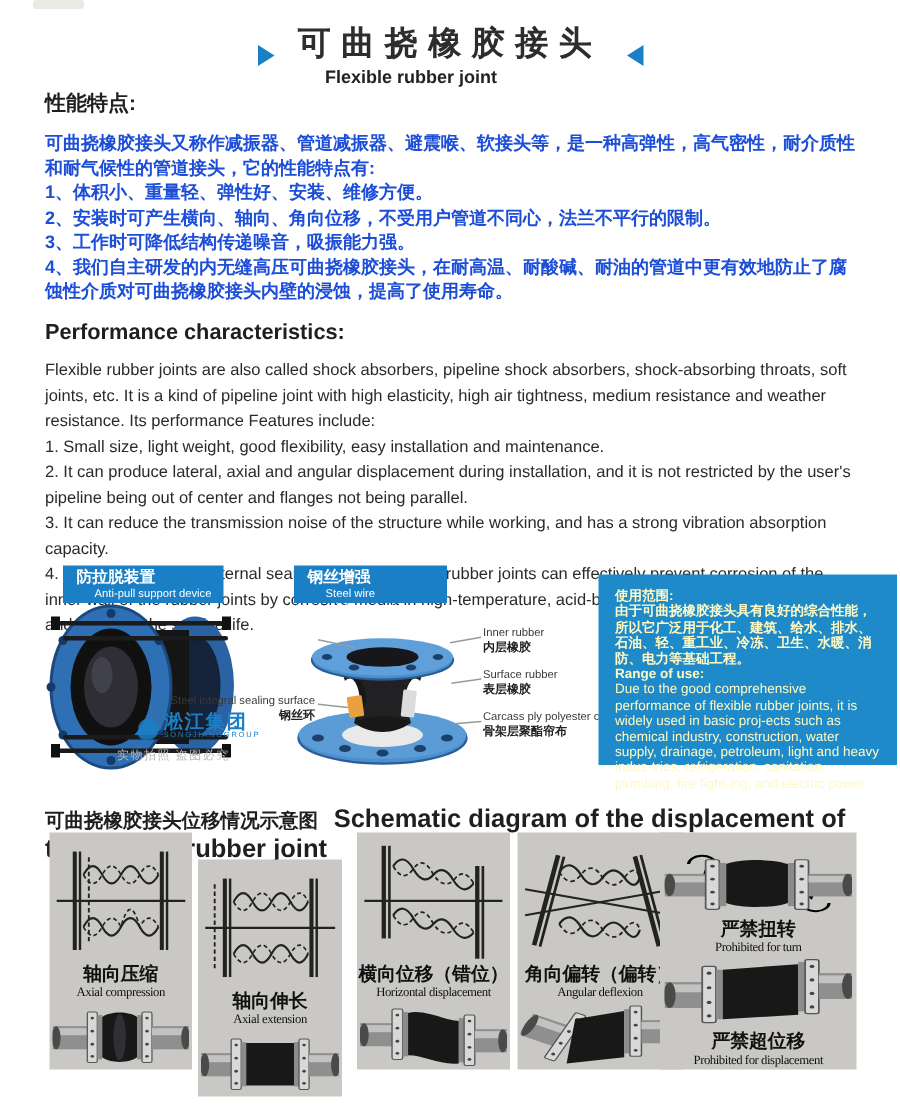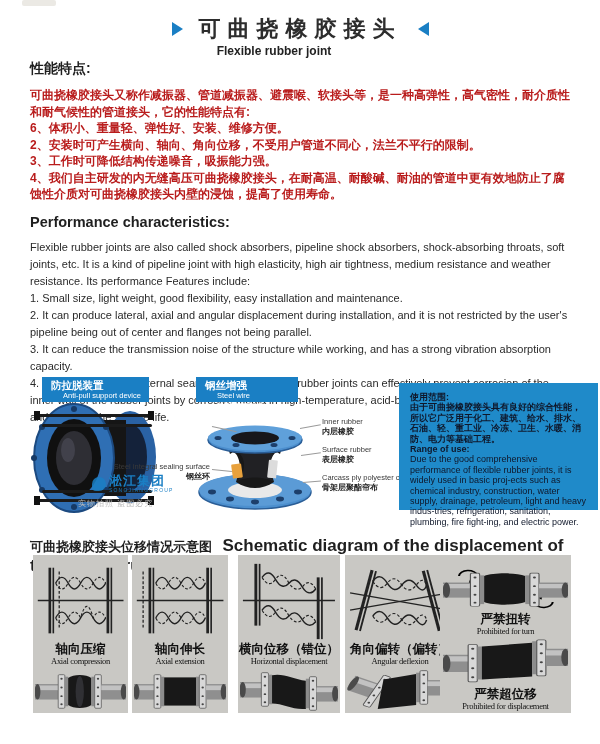--- a/index.html
+++ b/index.html
@@ -2,57 +2,57 @@
 <html style="--accent-blue: #1a7fc4; --box-blue: #1f8ac9; --panel-gray: #c9c8c4; --text-dark: #2a2a2a;"><head>
 <meta charset="utf-8">
 <style>
   * { margin:0; padding:0; box-sizing:border-box; }
   body { background:#ffffff; font-family:"Liberation Sans", sans-serif; }
   .page { position:relative; width:600px; height:744px; background:#fff; overflow:hidden; }
 
   .corner-artifact { position:absolute; left:22px; top:0; width:34px; height:6px; background:#ebe9e4; border-radius:2px; }
 
   
-  .title-row { position:absolute; top:14px; left:0; width:600px; display:flex; align-items:center; justify-content:center; gap:16px; }
+  .title-row { position:absolute; top:14px; left:0; width:600px; display:flex; align-items:flex-end; justify-content:center; gap:16px; }
   .title-cn { font-size:22px; font-weight:bold; color:#2d2d2d; letter-spacing:7px; }
   .tri-r { width:0; height:0; border-top:7px solid transparent; border-bottom:7px solid transparent; border-left:11px solid var(--accent-blue); }
   .tri-l { width:0; height:0; border-top:7px solid transparent; border-bottom:7px solid transparent; border-right:11px solid var(--accent-blue); }
   .subtitle { position:absolute; top:44px; left:0; width:548px; text-align:center; font-size:12px; font-weight:bold; color:#222; }
 
   
   .textcol { position:absolute; left:30px; right:28px; top:60px; }
   .h-cn { font-size:14px; font-weight:bold; color:#1f1f1f; margin-bottom:9px; }
-  .p-cn { font-size:12px; font-weight:600; color:#b91c1c; line-height:16.5px; }
+  .p-cn { font-size:12px; font-weight:600; color:#1d4ed8; line-height:16.5px; }
   .h-en { font-size:14.5px; font-weight:bold; color:#1f1f1f; margin:11px 0 9px 0; }
   .p-en { font-size:11px; color:#2a2a2a; line-height:17px; }
 
   
   .product-section { position:absolute; top:370px; left:0; width:600px; height:160px; }
   .blue-label { position:absolute; background:var(--accent-blue); color:#fff; padding:3px 8px 3px 9px; height:25px; }
   .blue-label .l-cn { font-size:10.5px; font-weight:bold; line-height:11px; }
   .blue-label .l-en { font-size:7.5px; line-height:9px;margin-left:12px; }
   .label-1 { left:42px; top:7px; width:107px; }
   .label-2 { left:196px; top:7px; width:102px; }
 
   .photo-left { position:absolute; left:22px; top:32px; width:144px; height:116px; }
   .exploded { position:absolute; left:196px; top:50px; width:118px; height:90px; }
 
-  .watermark { position:absolute; left:92px; top:104px; display:flex; align-items:center; gap:3px; }
+  .watermark { position:absolute; left:92px; top:104px; display:flex; align-items:flex-end; gap:3px; }
   .wm-logo { width:14px; height:14px; background:var(--accent-blue); border-radius:50% 50% 50% 4px; opacity:.85; }
   .wm-cn { font-size:13px; font-weight:bold; color:var(--accent-blue); letter-spacing:1px; line-height:13px; }
   .wm-en { font-size:5px; color:var(--accent-blue); letter-spacing:1.2px; }
   .wm-note { position:absolute; left:78px; top:128px; font-size:8px; color:#b9b9b9; letter-spacing:1px; }
 
   .ann { position:absolute; color:#3a3a3a; }
   .ann .a-en { font-size:7.5px; line-height:9px; color:#3a3a3a; }
   .ann .a-cn { font-size:8px; font-weight:bold; line-height:10px; color:#222; margin-top:1px; }
   .ann-left { text-align:right; }
   .ann-line { position:absolute; height:1px; background:#9a9a9a; transform-origin:left center; }
 
-  .range-box { position:absolute; left:399px; top:13px; width:199px; height:127px; background:var(--box-blue); color:#0f172a; padding:9px 11px; }
+  .range-box { position:absolute; left:399px; top:13px; width:199px; height:127px; background:var(--box-blue); color:#fef9c3; padding:9px 11px; }
   .rb-h { font-size:9px; font-weight:bold; line-height:10.4px; }
   .rb-p { font-size:9px; font-weight:bold; line-height:10.4px; }
   .rb-pe { font-size:9px; line-height:10.4px; }
 
   
   .diag-title { position:absolute; top:536px; left:30px; width:560px; }
   .dt-cn { font-size:13px; font-weight:bold; color:#1f1f1f; }
   .dt-en { font-size:17px; font-weight:bold; color:#1f1f1f; margin-left:6px; }
 
   .panel { position:absolute; top:555px; height:158px; background:var(--panel-gray); padding-top:5px; display:flex; flex-direction:column; align-items:center; }
@@ -72,21 +72,21 @@
   <div class="title-row">
     <span class="tri-r"></span>
     <span class="title-cn">可曲挠橡胶接头</span>
     <span class="tri-l"></span>
   </div>
   <div class="subtitle">Flexible rubber joint</div>
 
   <div class="textcol">
     <div class="h-cn">性能特点:</div>
     <p class="p-cn">可曲挠橡胶接头又称作减振器、管道减振器、避震喉、软接头等，是一种高弹性，高气密性，耐介质性和耐气候性的管道接头，它的性能特点有:</p>
-    <p class="p-cn">6、体积小、重量轻、弹性好、安装、维修方便。</p>
+    <p class="p-cn">1、体积小、重量轻、弹性好、安装、维修方便。</p>
     <p class="p-cn">2、安装时可产生横向、轴向、角向位移，不受用户管道不同心，法兰不平行的限制。</p>
     <p class="p-cn">3、工作时可降低结构传递噪音，吸振能力强。</p>
     <p class="p-cn">4、我们自主研发的内无缝高压可曲挠橡胶接头，在耐高温、耐酸碱、耐油的管道中更有效地防止了腐蚀性介质对可曲挠橡胶接头内壁的浸蚀，提高了使用寿命。</p>
     <div class="h-en">Performance characteristics:</div>
     <p class="p-en">Flexible rubber joints are also called shock absorbers, pipeline shock absorbers, shock-absorbing throats, soft joints, etc. It is a kind of pipeline joint with high elasticity, high air tightness, medium resistance and weather resistance. Its performance Features include:</p>
     <p class="p-en">1. Small size, light weight, good flexibility, easy installation and maintenance.</p>
     <p class="p-en">2. It can produce lateral, axial and angular displacement during installation, and it is not restricted by the user's pipeline being out of center and flanges not being parallel.</p>
     <p class="p-en">3. It can reduce the transmission noise of the structure while working, and has a strong vibration absorption capacity.</p>
     <p class="p-en">4. Our self-developed internal seamless high-pressure rubber joints can effectively prevent corrosion of the inner wall of the rubber joints by corrosive media in high-temperature, acid-base, and oil-resistant pipelines, and increase the service life.</p>
   </div>
@@ -227,21 +227,21 @@
         <circle cx="76" cy="13" r="1.4" fill="#444"></circle>
         <circle cx="76" cy="26" r="1.4" fill="#444"></circle>
         <circle cx="76" cy="39" r="1.4" fill="#444"></circle>
         <circle cx="76" cy="51" r="1.4" fill="#444"></circle>
       <rect x="80" y="21" width="30" height="23" fill="#8f8f8f"></rect>
         <rect x="80" y="23" width="30" height="7" fill="#c2c2c2"></rect>
         <ellipse cx="107" cy="32.5" rx="3.5" ry="11.5" fill="#4a4a4a"></ellipse>
     </svg>
   </div>
 
-  <div class="panel" style="left:132px; width:96px;">
+  <div class="panel" style="left:132px; width:96px;margin-top:18px;">
     <svg class="line-svg" viewBox="0 0 100 85" preserveAspectRatio="none">
       <line x1="2" y1="42" x2="98" y2="42" stroke="#222" stroke-width="1.6"></line>
       <line x1="9" y1="12" x2="9" y2="72" stroke="#222" stroke-width="1.4" stroke-dasharray="3,2"></line>
       <rect x="15" y="8" width="3" height="68" fill="#222"></rect>
         <rect x="19.5" y="8" width="1.8" height="68" fill="#222"></rect>
       <rect x="79" y="8" width="3" height="68" fill="#222"></rect>
         <rect x="83.5" y="8" width="1.8" height="68" fill="#222"></rect>
       <path d="M23,24 Q30,12 37,24 Q44,36 51,24 Q58,12 65,24 Q72,36 78,24" fill="none" stroke="#222" stroke-width="1.5"></path>
       <path d="M23,24 Q30,36 37,24 Q44,12 51,24 Q58,36 65,24 Q72,12 78,24" fill="none" stroke="#222" stroke-width="1.2" stroke-dasharray="3,2"></path>
       <path d="M23,60 Q30,48 37,60 Q44,72 51,60 Q58,48 65,60 Q72,72 78,60" fill="none" stroke="#222" stroke-width="1.5"></path>

